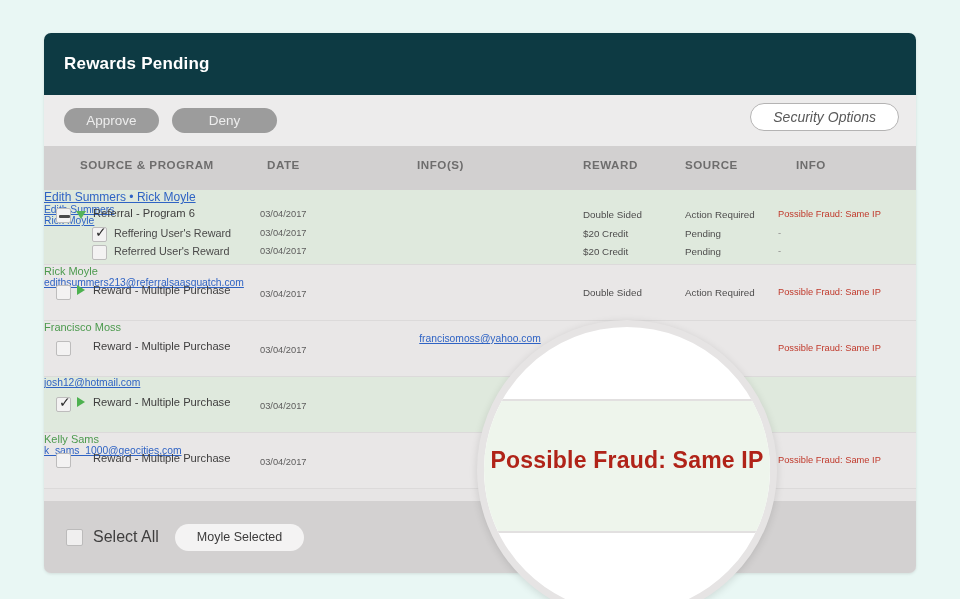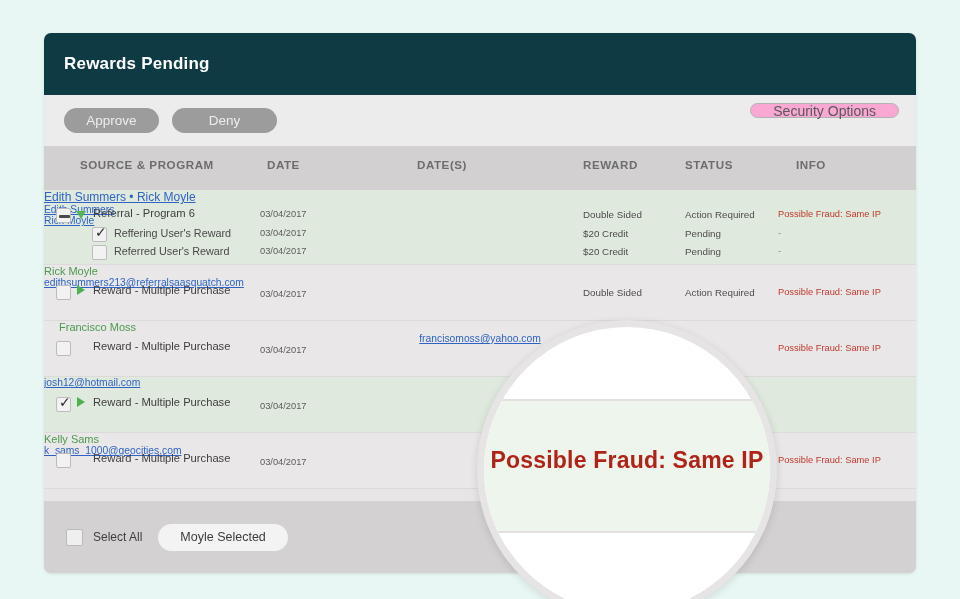--- a/index.html
+++ b/index.html
@@ -54,30 +54,31 @@
     display: inline-flex; align-items: center; justify-content: center;
     margin-right: 13px;
     border: none;
     cursor: pointer;
     font-family: "Liberation Sans", sans-serif;
   }
   .pill-btn.deny { min-width: 105px; }
   .outline-btn {
     position: absolute;
     right: 17px; top: 8px;
-    height: 15px;
+    height: 28px;
     padding: 0 22px;
     border-radius: 17px;
     border: 1px solid #b4b3b3;
-    background: #f9a8d4;
+    background: #ffffff;
     color: #595959;
     font-size: 14px;
     display: inline-flex; align-items: center; justify-content: center;
     cursor: pointer;
     font-family: "Liberation Sans", sans-serif;
+    font-style: italic;
   }
 
   
   .thead {
     height: 44px;
     background: #d2d0d0;
     position: relative;
   }
   .thead .th {
     position: absolute;
@@ -181,21 +182,21 @@
     display: flex; align-items: center;
     padding-left: 22px;
   }
   .footer .cbx {
     width: 17px; height: 17px;
     border: 1px solid #bcbbbb;
     background: #f0efef;
     border-radius: 2px;
     margin-right: 10px;
   }
-  .footer .lbl { font-size: 12px; color: #3f3e3e; margin-right: 16px; }
+  .footer .lbl { font-size: 16px; color: #3f3e3e; margin-right: 16px; }
   .footer .del-btn {
     height: 27px;
     padding: 0 22px;
     border-radius: 14px;
     background: #f4f3f3;
     border: none;
     color: #3c3b3b;
     font-size: 12.5px;
     display: inline-flex; align-items: center;
     cursor: pointer;
@@ -244,23 +245,23 @@
 
     <div class="toolbar">
       <button class="pill-btn">Approve</button>
       <button class="pill-btn deny">Deny</button>
       <button class="outline-btn">Security Options</button>
     </div>
 
     <div class="thead">
       <div class="th" style="left:36px;">SOURCE &amp; PROGRAM</div>
       <div class="th" style="left:223px;">DATE</div>
-      <div class="th" style="left:373px;">DATE(S)</div>
+      <div class="th" style="left:373px;">INFO(S)</div>
       <div class="th" style="left:539px;">REWARD</div>
-      <div class="th" style="left:641px;">STATUS</div>
+      <div class="th" style="left:641px;">SOURCE</div>
       <div class="th" style="left:752px;">INFO</div>
     </div>
 
     <div class="rows">
 
       <div class="row green h-expanded">
 
         <div class="cb" style="left:12px; top:18px;">
           <div class="dash"></div>
         </div>
@@ -300,21 +301,21 @@
         <div class="user-link" style="left:304px; top:28px;">edithsummers213@referralsaasquatch.com</div>
         <div class="cell reward" style="left:539px; top:22px;">Double Sided</div>
         <div class="cell status" style="left:641px; top:22px;">Action Required</div>
         <div class="cell info" style="left:734px; top:22px;">Possible Fraud: Same IP</div>
       </div>
 
       <div class="row h-normal">
         <div class="cb" style="left:12px; top:20px;"></div>
         <div class="src-label" style="left:49px; top:19px;">Reward - Multiple Purchase</div>
         <div class="cell date" style="left:216px; top:24px;">03/04/2017</div>
-        <div class="user-name" style="left:304px; top:13px;margin-left:15px;">Francisco Moss</div>
+        <div class="user-name" style="left:304px; top:13px;">Francisco Moss</div>
         <div class="user-link" style="left:304px; top:28px;text-align:center;">francisomoss@yahoo.com</div>
         <div class="cell reward" style="left:539px; top:22px;"></div>
         <div class="cell status" style="left:641px; top:22px;"></div>
         <div class="cell info" style="left:734px; top:22px;">Possible Fraud: Same IP</div>
       </div>
 
       <div class="row green h-normal">
         <div class="cb" style="left:12px; top:20px;">
           <div class="tick">✓</div>
         </div>

